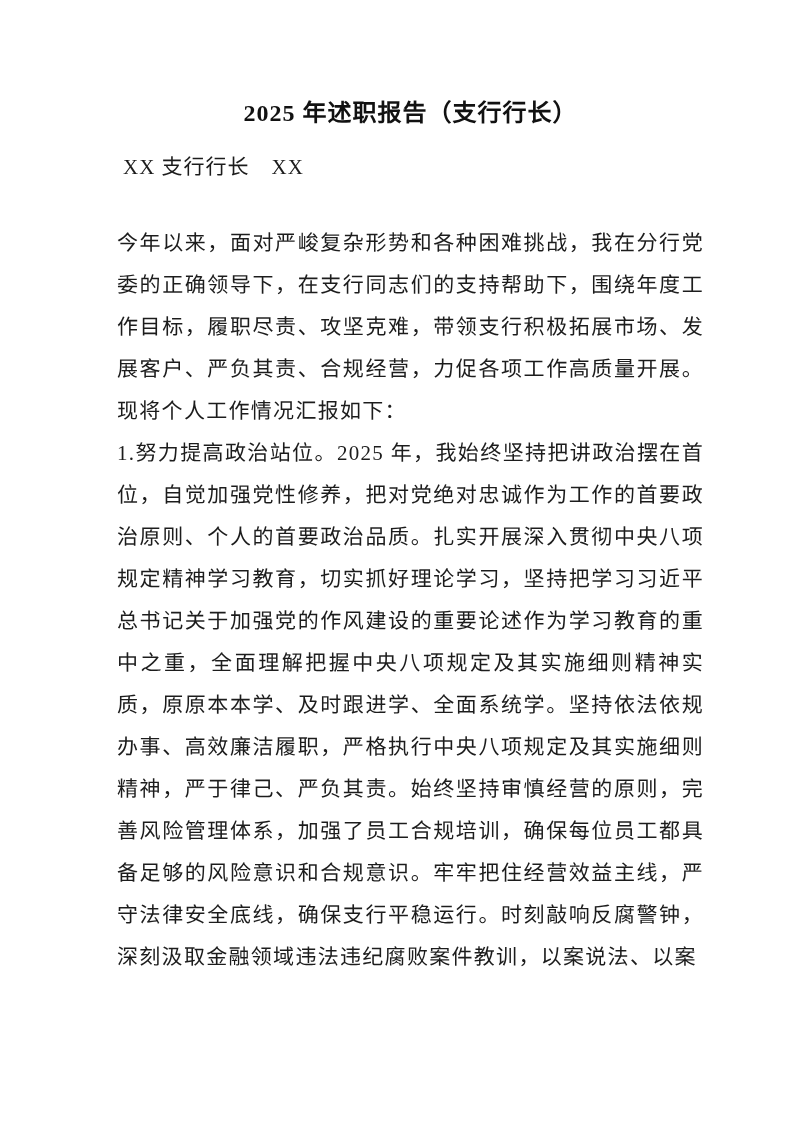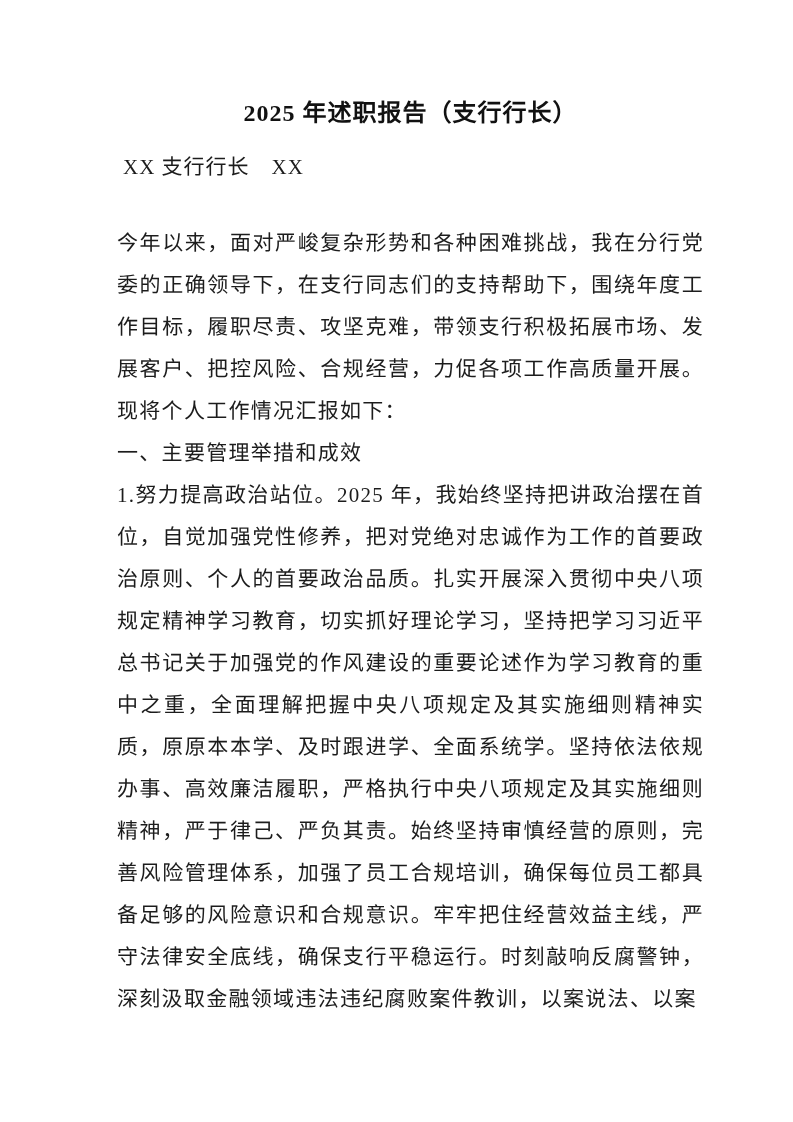--- a/index.html
+++ b/index.html
@@ -51,17 +51,16 @@
 </style>
 </head>
 <body>
 
 <div class="page">
   <h1 class="doc-title">2025 年述职报告（支行行长）</h1>
 
   <p class="doc-byline">XX 支行行长　XX</p>
 
   <div class="doc-body">
-    <p>今年以来，面对严峻复杂形势和各种困难挑战，我在分行党委的正确领导下，在支行同志们的支持帮助下，围绕年度工作目标，履职尽责、攻坚克难，带领支行积极拓展市场、发展客户、把控风险、合规经营，力促各项工作高质量开展。现将个人工作情况汇报如下：</p>
-    <p>一、主要管理举措和成效</p>
+    <p>今年以来，面对严峻复杂形势和各种困难挑战，我在分行党委的正确领导下，在支行同志们的支持帮助下，围绕年度工作目标，履职尽责、攻坚克难，带领支行积极拓展市场、发展客户、严负其责、合规经营，力促各项工作高质量开展。现将个人工作情况汇报如下：</p>
     <p>1.努力提高政治站位。2025 年，我始终坚持把讲政治摆在首位，自觉加强党性修养，把对党绝对忠诚作为工作的首要政治原则、个人的首要政治品质。扎实开展深入贯彻中央八项规定精神学习教育，切实抓好理论学习，坚持把学习习近平总书记关于加强党的作风建设的重要论述作为学习教育的重中之重，全面理解把握中央八项规定及其实施细则精神实质，原原本本学、及时跟进学、全面系统学。坚持依法依规办事、高效廉洁履职，严格执行中央八项规定及其实施细则精神，严于律己、严负其责。始终坚持审慎经营的原则，完善风险管理体系，加强了员工合规培训，确保每位员工都具备足够的风险意识和合规意识。牢牢把住经营效益主线，严守法律安全底线，确保支行平稳运行。时刻敲响反腐警钟，深刻汲取金融领域违法违纪腐败案件教训，以案说法、以案</p>
   </div>
 </div>
 
 </body></html>

